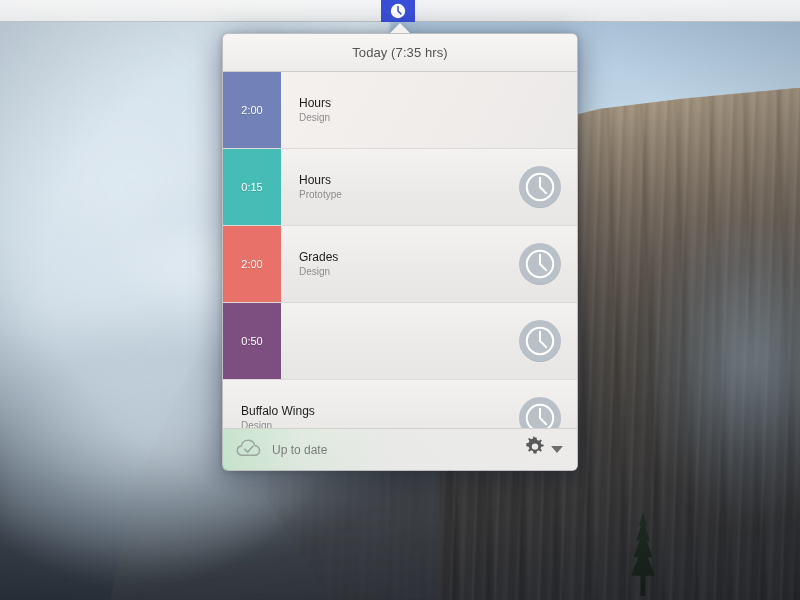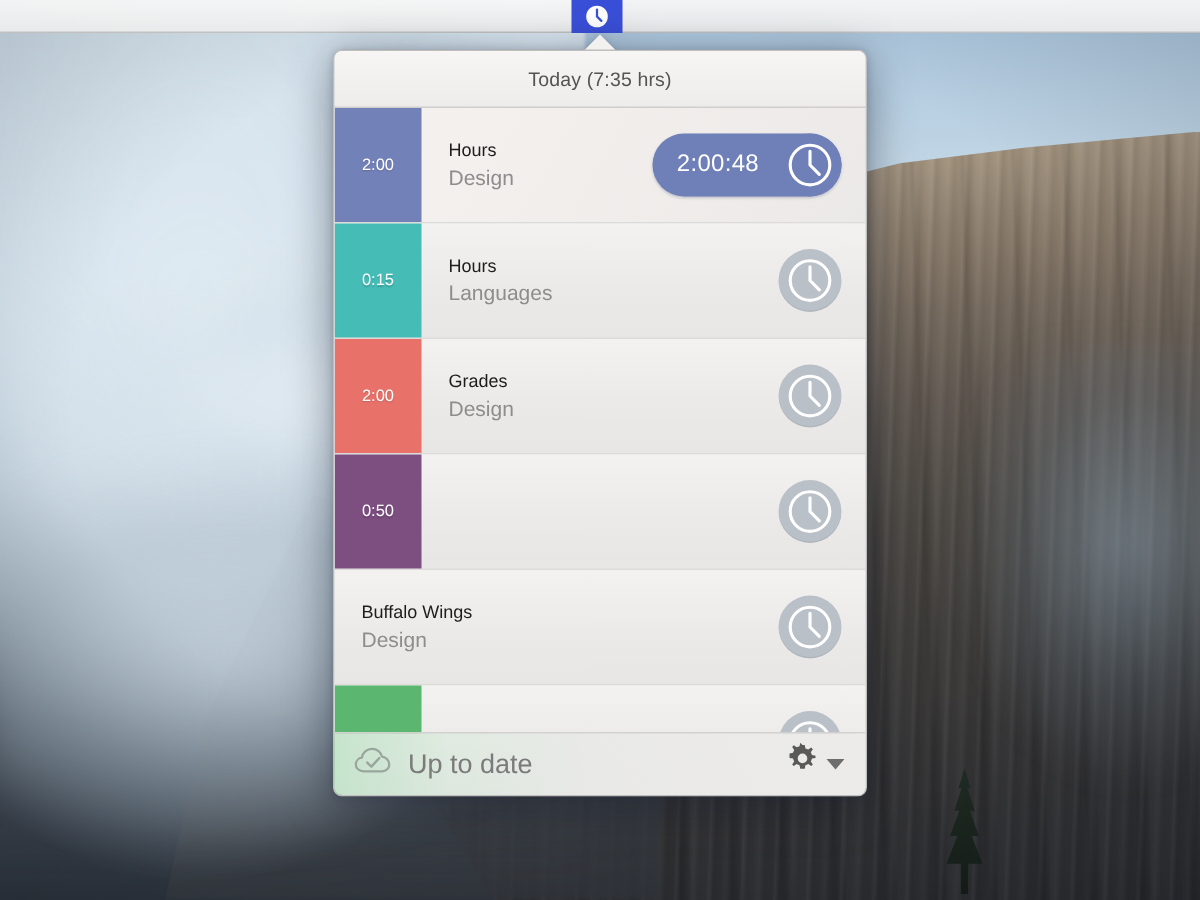--- a/index.html
+++ b/index.html
@@ -117,21 +117,21 @@
   }
   #menubar-item {
     position:absolute; left:381px; top:0; width:34px; height:22px;
     background:#3a4fd8;
     display:flex; align-items:center; justify-content:center;
   }
   #menubar-item svg { display:block; }
 
   
   #popover {
-    position:absolute; left:222px; top:33px; width:356px; height:498px;
+    position:absolute; left:222px; top:33px; width:356px; height:438px;
     z-index:10;
     filter:drop-shadow(0 6px 16px rgba(20,30,45,.38)) drop-shadow(0 1px 3px rgba(20,30,45,.28));
   }
   .pop-arrow {
     position:absolute; left:50%; top:-10px; margin-left:-11px;
     width:0; height:0;
     border-left:11px solid transparent;
     border-right:11px solid transparent;
     border-bottom:11px solid #f2f1f0;
   }
@@ -182,21 +182,21 @@
     display:flex; align-items:center;
     padding-left:18px;
     min-width:0;
   }
   .task-text { min-width:0; }
   .task-title {
     font-size:12px; color:#1d1d1d; line-height:1.38;
     white-space:nowrap; overflow:hidden; text-overflow:ellipsis;
   }
   .task-sub {
-    font-size:14px; color:#8d8d8d; line-height:1.38;
+    font-size:10px; color:#8d8d8d; line-height:1.38;
     white-space:nowrap; overflow:hidden; text-overflow:ellipsis;
   }
   .task-action {
     flex:0 0 auto;
     display:flex; align-items:center; justify-content:flex-end;
     padding-right:16px; margin-left:auto;
   }
 
   
   .timer-btn {
@@ -230,21 +230,21 @@
     position:absolute; left:0; right:0; bottom:0; height:42px;
     background:
       linear-gradient(90deg, rgba(191,226,199,.85) 0%, rgba(214,232,217,.60) 22%, rgba(233,233,231,.96) 48%, rgba(236,235,233,.99) 100%),
       linear-gradient(180deg,#f1f0ee 0%, #e7e6e4 100%);
     border-top:1px solid #d2d1cf;
     display:flex; align-items:center;
     padding:0 14px 0 13px;
     backdrop-filter:blur(6px);
   }
   #sync-status { display:flex; align-items:center; gap:10px; }
-  #sync-label { font-size:18px; color:#7b7b7b; }
+  #sync-label { font-size:12px; color:#7b7b7b; }
   #settings-group {
     margin-left:auto;
     display:flex; align-items:center; gap:4px;
   }
   .caret-down {
     width:0; height:0;
     border-left:6px solid transparent;
     border-right:6px solid transparent;
     border-top:7px solid #6d6d6d;
   }
@@ -288,39 +288,28 @@
 
     <div id="task-list">
 
     <div class="task-row first">
           <div class="task-color" style="background: rgb(114, 129, 184);">2:00</div>
           <div class="task-main">
             <div class="task-text">
               <div class="task-title">Hours</div>
               <div class="task-sub">Design</div>
             </div>
-            <div class="task-action">
-              <div class="timer-active">
-                <span class="timer-active-time">2:00:48</span>
-                <span class="timer-active-knob">
-                  <svg width="42" height="42" viewBox="0 0 42 42">
-                    <circle cx="21" cy="21" r="13.2" fill="none" stroke="#ffffff" stroke-width="2.1"></circle>
-                    <path d="M21 11.8 L21 21 L27.2 27.2" stroke="#ffffff" stroke-width="2.1" fill="none" stroke-linecap="round" stroke-linejoin="round"></path>
-                  </svg>
-                </span>
-              </div>
-            </div>
           </div>
         </div>
         <div class="task-row">
           <div class="task-color" style="background: rgb(69, 189, 182);">0:15</div>
           <div class="task-main">
             <div class="task-text">
               <div class="task-title">Hours</div>
-              <div class="task-sub">Languages</div>
+              <div class="task-sub">Prototype</div>
             </div>
             <div class="task-action">
               <div class="timer-btn">
                 <svg width="42" height="42" viewBox="0 0 42 42">
                   <circle cx="21" cy="21" r="13.2" fill="none" stroke="#ffffff" stroke-width="2.1"></circle>
                   <path d="M21 11.8 L21 21 L27.2 27.2" stroke="#ffffff" stroke-width="2.1" fill="none" stroke-linecap="round" stroke-linejoin="round"></path>
                 </svg>
               </div>
             </div>
           </div>

